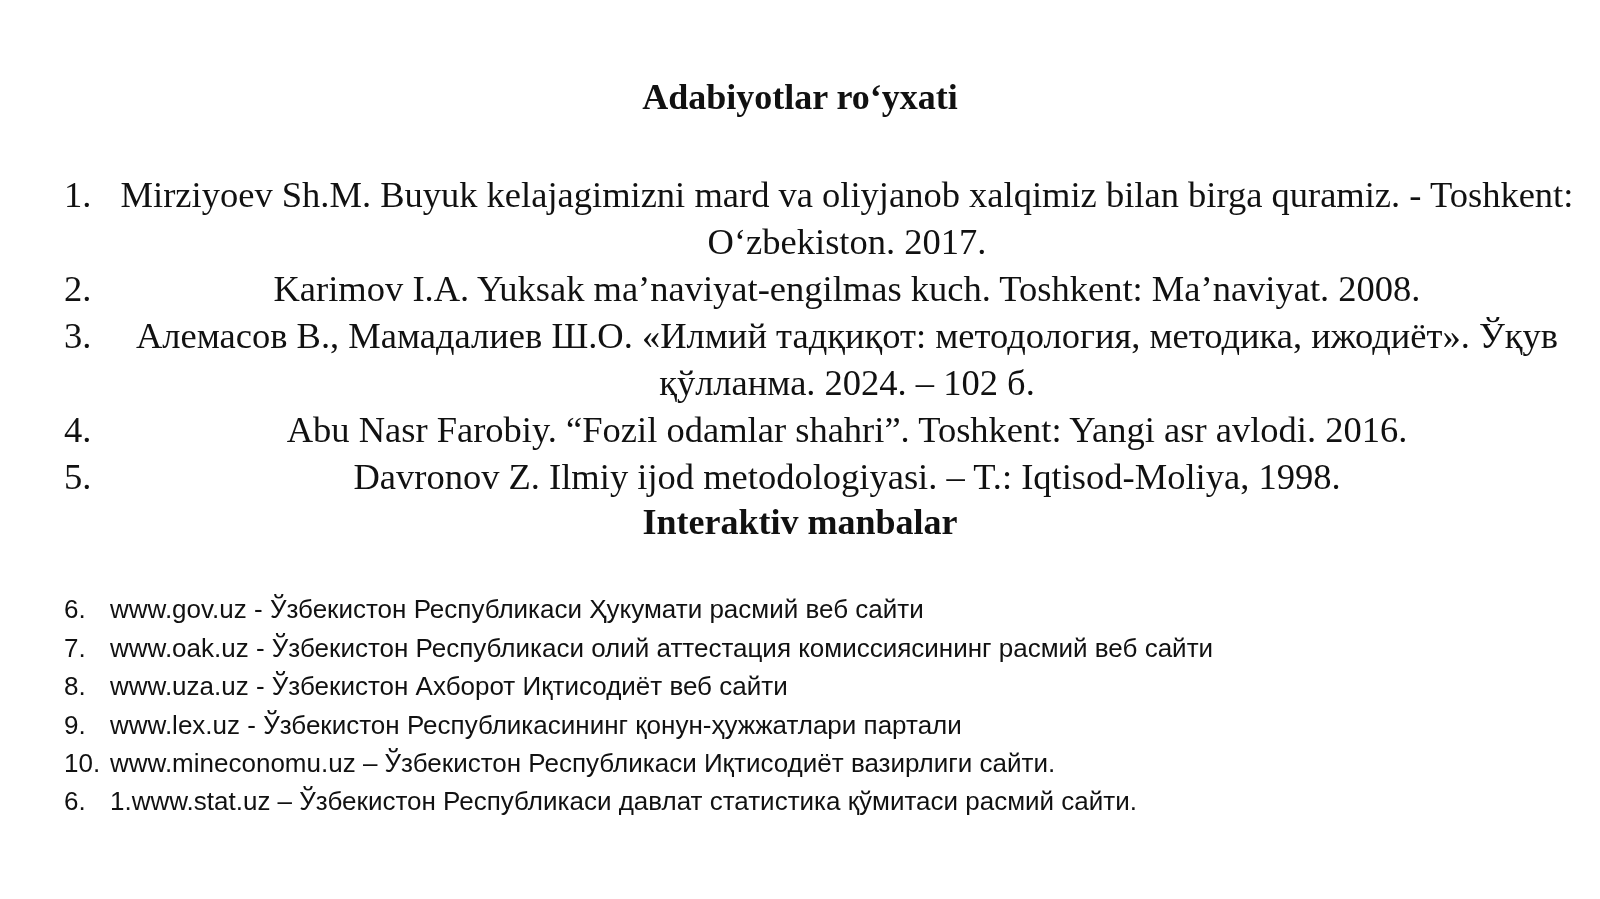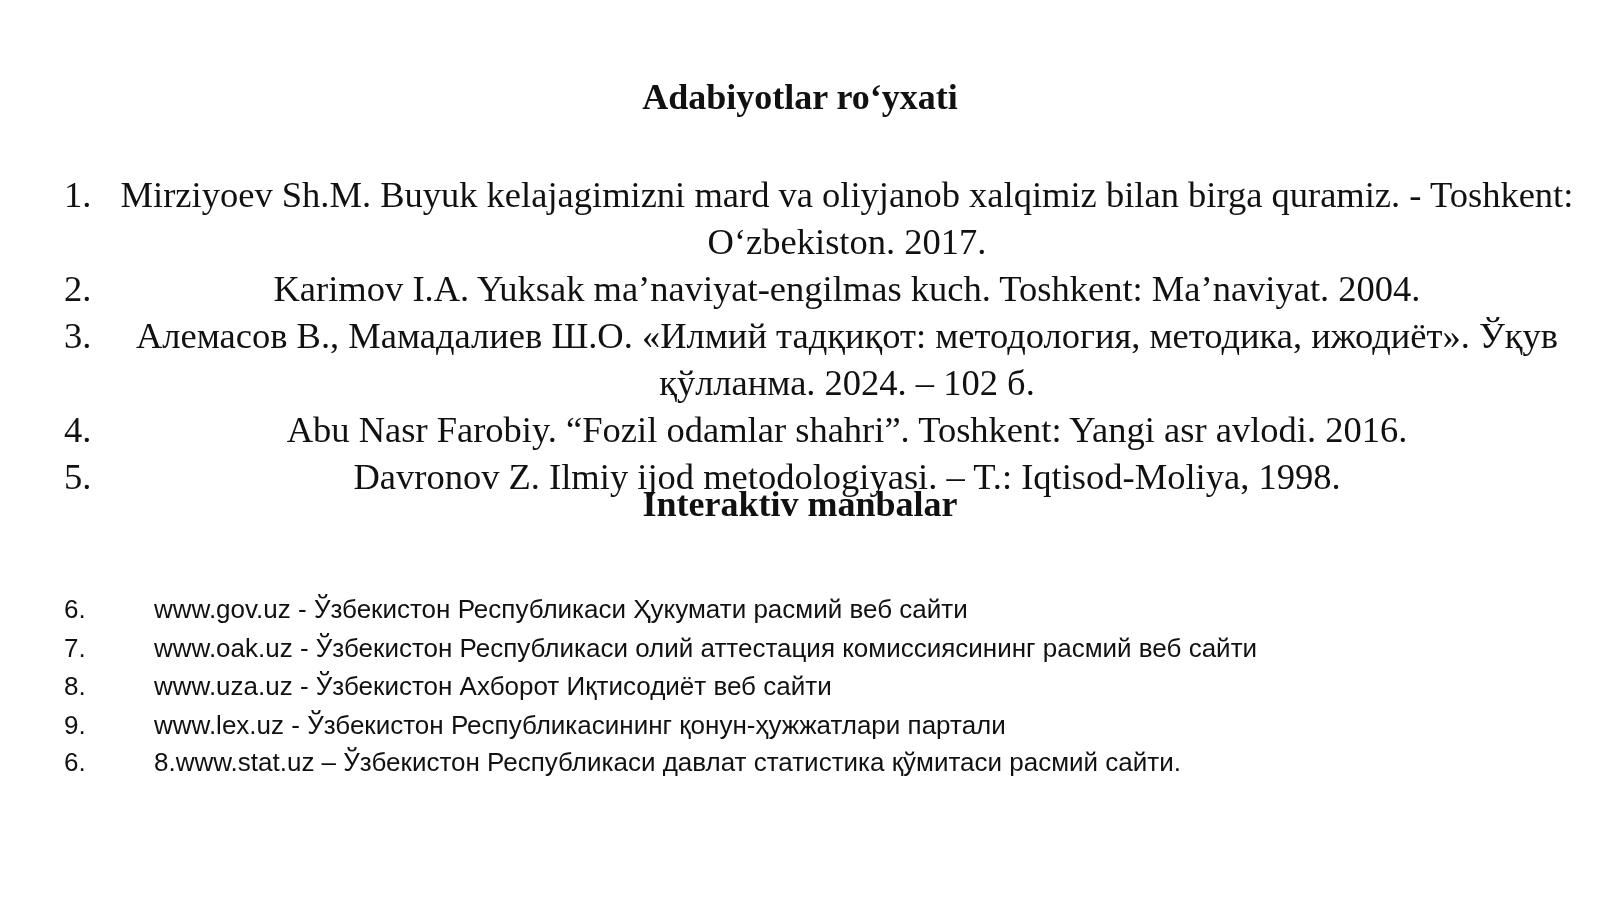--- a/index.html
+++ b/index.html
@@ -18,21 +18,21 @@
       position: absolute;
       left: 0;
       width: 1600px;
       text-align: center;
       font-family: "Liberation Serif", serif;
       font-weight: bold;
       font-size: 36px;
       line-height: 40px;
     }
     #title-main { top: 77px; }
-    #title-inter { top: 484px; }
+    #title-inter { top: 502px; }
 
     .ref-list {
       position: absolute;
       left: 64px;
       top: 171px;
       width: 1520px;
       margin: 0;
       padding: 0;
       list-style: none;
       font-family: "Liberation Serif", serif;
@@ -65,35 +65,35 @@
       line-height: 38.5px;
     }
     .web-list li {
       display: flex;
     }
     .web-list li.tight { line-height: 36px; }
     .web-num {
       width: 46px;
       flex: 0 0 46px;
     }
-    .web-text { flex: 1 1 auto; white-space: nowrap; margin-left: 44px; }
+    .web-text { flex: 1 1 auto; white-space: nowrap; }
   </style>
 </head>
 <body>
 
 <div id="title-main" class="title">Adabiyotlar ro‘yxati</div>
 
 <ol class="ref-list">
   <li>
     <span class="ref-num">1.</span>
     <span class="ref-text">Mirziyoev Sh.M. Buyuk kelajagimizni mard va oliyjanob xalqimiz bilan birga quramiz. - Toshkent: O‘zbekiston. 2017.</span>
   </li>
   <li>
     <span class="ref-num">2.</span>
-    <span class="ref-text">Karimov I.A. Yuksak ma’naviyat-engilmas kuch. Toshkent: Ma’naviyat. 2004.</span>
+    <span class="ref-text">Karimov I.A. Yuksak ma’naviyat-engilmas kuch. Toshkent: Ma’naviyat. 2008.</span>
   </li>
   <li>
     <span class="ref-num">3.</span>
     <span class="ref-text">Алемасов В., Мамадалиев Ш.О. «Илмий тадқиқот: методология, методика, ижодиёт». Ўқув  қўлланма.  2024. – 102 б.</span>
   </li>
   <li>
     <span class="ref-num">4.</span>
     <span class="ref-text">Abu Nasr Farobiy. “Fozil odamlar shahri”. Toshkent: Yangi asr avlodi. 2016.</span>
   </li>
   <li>
@@ -114,17 +114,21 @@
     <span class="web-text">www.oak.uz - Ўзбекистон Республикаси олий аттестация комиссиясининг расмий веб сайти</span>
   </li>
   <li>
     <span class="web-num">8.</span>
     <span class="web-text">www.uza.uz - Ўзбекистон Ахборот Иқтисодиёт веб сайти</span>
   </li>
   <li>
     <span class="web-num">9.</span>
     <span class="web-text">www.lex.uz - Ўзбекистон Республикасининг қонун-ҳужжатлари партали</span>
   </li>
+  <li>
+    <span class="web-num">10.</span>
+    <span class="web-text">www.mineconomu.uz – Ўзбекистон Республикаси Иқтисодиёт вазирлиги сайти.</span>
+  </li>
   <li class="tight">
     <span class="web-num">6.</span>
-    <span class="web-text">8.www.stat.uz – Ўзбекистон Республикаси давлат статистика қўмитаси расмий сайти.</span>
+    <span class="web-text">1.www.stat.uz – Ўзбекистон Республикаси давлат статистика қўмитаси расмий сайти.</span>
   </li>
 </ol>
 
 </body></html>

